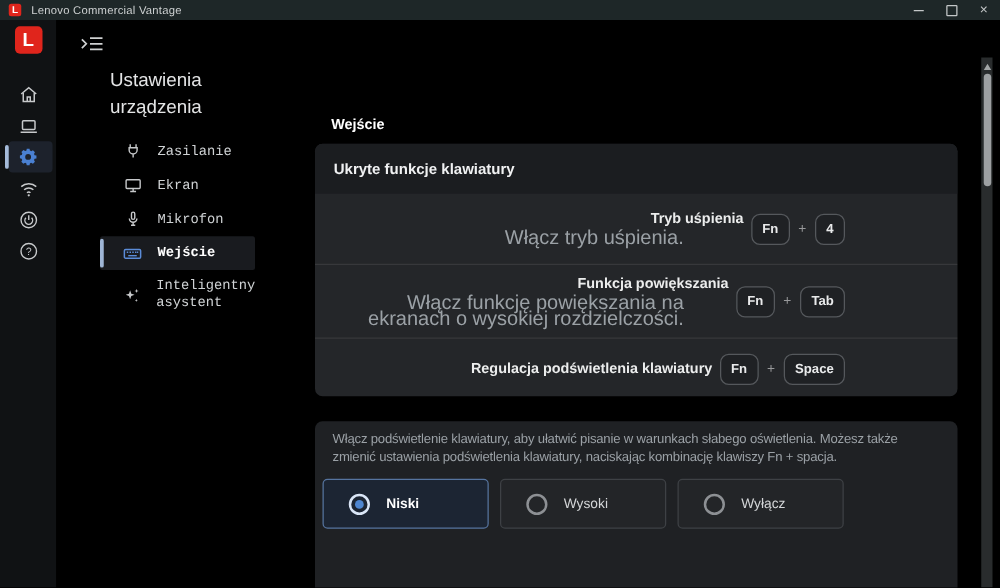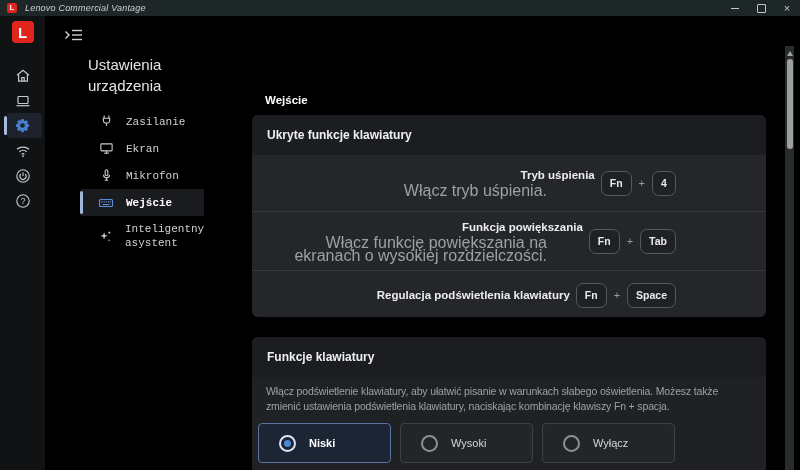--- a/index.html
+++ b/index.html
@@ -6,21 +6,21 @@
   body{
     width:800px;height:470px;overflow:hidden;position:relative;
     background:#000;font-family:"Liberation Sans",sans-serif;
     -webkit-font-smoothing:antialiased;
   }
   
   .titlebar{position:absolute;left:0;top:0;width:800px;height:16px;background:#1e2728;
     display:flex;align-items:center;z-index:20;}
   .tb-logo{width:10px;height:10px;margin-left:7px;background:#e0251c;border-radius:2px;
     color:#fff;font-size:8px;font-weight:bold;display:flex;align-items:center;justify-content:center;line-height:1;}
-  .tb-title{margin-left:8px;font-size:9px;color:#ced1d2;letter-spacing:.2px;font-style:italic;}
+  .tb-title{margin-left:8px;font-size:9px;color:#ced1d2;letter-spacing:.2px;}
   .tb-controls{margin-left:auto;display:flex;height:100%;}
   .tb-btn{width:26px;height:16px;display:flex;align-items:center;justify-content:center;color:#c4c7c8;cursor:default;}
   .glyph-min{display:block;width:8px;height:1px;background:#c4c7c8;}
   .glyph-max{display:block;width:7px;height:7px;border:1px solid #c4c7c8;border-radius:1px;}
   .glyph-close{font-size:11px;line-height:1;}
   
   .rail{position:absolute;left:0;top:16px;width:45px;height:454px;background:#101214;}
   .rail-logo{width:22px;height:22px;margin:5px auto 0;background:#e0251c;border-radius:4px;
     color:#fff;font-size:15px;font-weight:bold;display:flex;align-items:center;justify-content:center;}
   .rail-nav{margin-top:20px;display:flex;flex-direction:column;}
@@ -259,21 +259,20 @@
         <div class="keys">
           <span class="key">Fn</span>
           <span class="plus">+</span>
           <span class="key">Space</span>
         </div>
       </div>
     </div>
   </section>
 
   <section class="card card2">
-    <div class="card-header">Funkcje klawiatury</div>
     <div class="bl-desc">Włącz podświetlenie klawiatury, aby ułatwić pisanie w warunkach słabego oświetlenia. Możesz także zmienić ustawienia podświetlenia klawiatury, naciskając kombinację klawiszy Fn + spacja.</div>
     <div class="bl-options">
       <div class="opt selected">
         <span class="radio"></span>
         <span class="opt-label">Niski</span>
       </div>
       <div class="opt">
         <span class="radio"></span>
         <span class="opt-label">Wysoki</span>
       </div>

